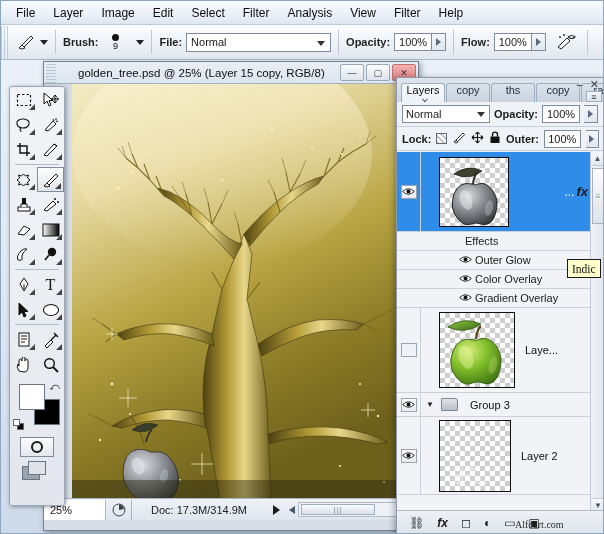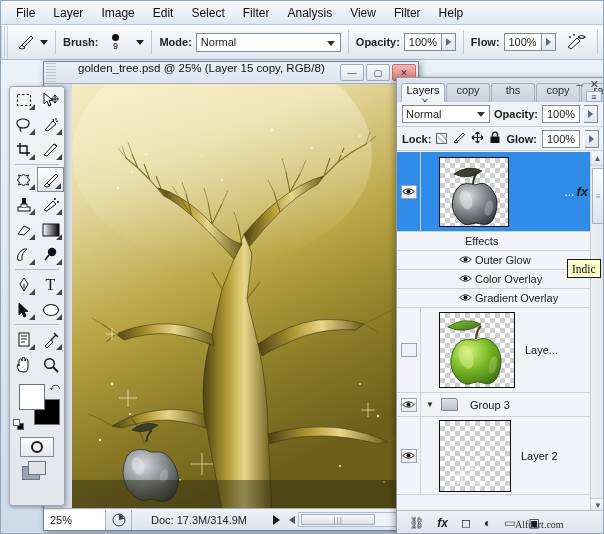--- a/index.html
+++ b/index.html
@@ -109,36 +109,36 @@
   
   #docwin{
     position:absolute; left:42px; top:60px; width:376px; height:470px;
     border:1px solid #6f8296; background:#d7dde6;
     box-shadow:2px 2px 6px rgba(0,0,0,.35);
     z-index:20; overflow:hidden;
   }
   #doctitle{
     height:22px; width:100%;
     background:linear-gradient(#e9eef5 0%, #dde5ef 100%);
-    display:flex;align-items:flex-start;
+    display:flex;align-items:center;
     border-bottom:1px solid #9fb0c2;
     position:relative;
   }
   #doctitle .tgrip{ width:10px;height:20px;margin-left:2px;
     background:repeating-linear-gradient(0deg,#b9c5d3 0 1px,transparent 1px 3px);}
   #doctitle .ttext{ font-size:11.5px; color:#101010; margin-left:22px; white-space:nowrap;}
   .winbtns{ position:absolute; right:2px; top:2px; display:flex; gap:2px;}
   .winbtn{ width:24px;height:17px;border:1px solid #9aa8b8;border-radius:2px;
     background:linear-gradient(#fbfcfd,#dde4ec); display:flex;align-items:center;justify-content:center;
     font-size:9px;color:#334;}
   .winbtn.close{ background:linear-gradient(#f6b2b2,#e07e7e); border-color:#bf7070;}
   #canvaswrap{ position:absolute; left:0; top:22px; width:376px; height:426px; overflow:hidden;}
   #canvas{ position:absolute; left:28px; top:0; width:330px; height:426px; overflow:hidden;}
   #statusbar{
-    position:absolute; left:0; bottom:0; width:376px; height:22px;
+    position:absolute; left:0; bottom:10px; width:376px; height:22px;
     background:linear-gradient(#eef2f7,#dfe5ee);
     border-top:1px solid #a8b6c6;
     display:flex;align-items:center;font-size:11px;
   }
   #statusbar .zoombox{ width:62px;height:20px;background:#fff;border-right:1px solid #aab6c4;
     display:flex;align-items:center;padding-left:6px;}
   #statusbar .sbicon{ width:26px;height:20px;display:flex;align-items:center;justify-content:center;
     border-right:1px solid #aab6c4;}
   #statusbar .docinfo{ flex:1; text-align:center; }
   #statusbar .arrowr{ width:20px;display:flex;align-items:center;justify-content:center;}
@@ -265,21 +265,21 @@
     </div>
     <div class="tri-d"></div>
     <div class="ob-sep"></div>
     <div class="ob-label">Brush:</div>
     <div class="brushpreview">
       <div class="brushdot"></div>
       <div class="brushnum">9</div>
     </div>
     <div class="tri-d" style="margin-left:8px"></div>
     <div class="ob-sep"></div>
-    <div class="ob-label">Mode:</div>
+    <div class="ob-label">File:</div>
     <div class="ob-select">
       <span>Normal</span>
       <span class="caret"></span>
     </div>
     <div class="ob-sep"></div>
     <div class="ob-label">Opacity:</div>
     <div class="ob-num">100%</div>
     <div class="ob-spin">
         <span class="tri"></span>
       </div>
@@ -668,21 +668,21 @@
         <svg width="13" height="13" viewBox="0 0 13 13">
             <path d="M6.5 1 L6.5 12 M1 6.5 L12 6.5 M6.5 1 l-2 2.2 M6.5 1 l2 2.2 M6.5 12 l-2 -2.2 M6.5 12 l2 -2.2 M1 6.5 l2.2 -2 M1 6.5 l2.2 2 M12 6.5 l-2.2 -2 M12 6.5 l-2.2 2" stroke="#111" stroke-width="1.1" fill="none"></path>
           </svg>
       </div>
       <div class="lockicon">
         <svg width="12" height="13" viewBox="0 0 12 13">
             <rect x="1.5" y="5.5" width="9" height="6.5" fill="#111"></rect>
             <path d="M3.5 5.5 V3.6 a2.5 2.5 0 0 1 5 0 V5.5" fill="none" stroke="#111" stroke-width="1.4"></path>
           </svg>
       </div>
-      <div class="lp-lab" style="margin-left:auto">Glow:</div>
+      <div class="lp-lab" style="margin-left:auto">Outer:</div>
       <div class="ob-num">100%</div>
       <div class="ob-spin">
           <span class="tri"></span>
         </div>
     </div>
 
     <div id="lp-list">
 
       <div class="lrow sel" style="height:80px">
         <div class="leye">

